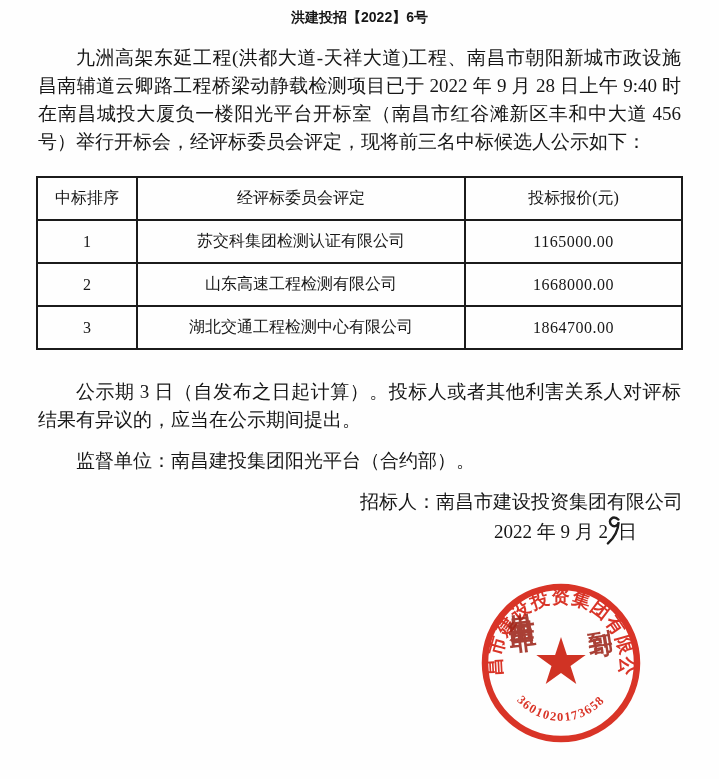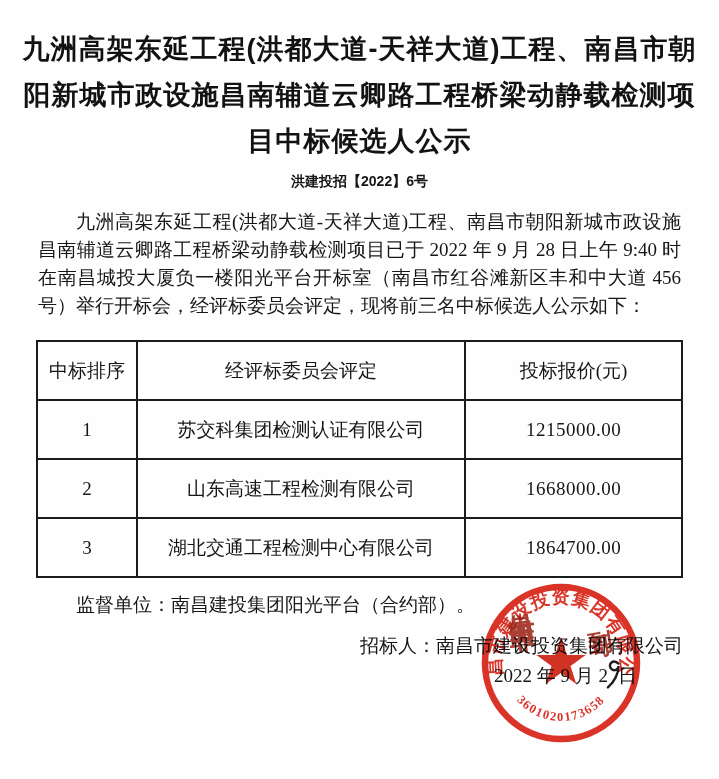--- a/index.html
+++ b/index.html
@@ -22,21 +22,21 @@
   .para{
     margin:13px 38px 0;font-size:19px;line-height:28px;
     text-align:justify;text-indent:2em;
   }
   .bid-table{
     width:645px;margin:20px auto 0;border-collapse:collapse;
     table-layout:fixed;
   }
   .bid-table th,.bid-table td{
     border:2px solid #1b1b1b;text-align:center;vertical-align:middle;
-    font-weight:400;font-size:19px;padding:8px;
+    font-weight:400;font-size:16px;padding:0;
   }
   .bid-table th{height:41px;}
   .bid-table td{height:41px;}
   .col-rank{width:100px;}
   .col-name{width:328px;}
   .col-price{width:217px;}
   .price{font-family:"Liberation Serif",serif;letter-spacing:0.5px;}
   .notice{margin-top:28px;}
   .plain-line{
     margin:13px 38px;font-size:19px;line-height:28px;text-indent:2em;
@@ -69,21 +69,20 @@
     color:#9a1d10;opacity:.88;letter-spacing:4px;
   }
   .mark-left{left:24px;top:14px;font-size:27px;transform:rotate(-7deg);}
   .mark-right{left:104px;top:34px;font-size:24px;transform:rotate(-9deg);}
 </style>
 </head>
 <body>
 
 <div class="page">
 
-  <div class="title">九洲高架东延工程(洪都大道-天祥大道)工程、南昌市朝阳新城市政设施昌南辅道云卿路工程桥梁动静载检测项目中标候选人公示</div>
 
   <div class="docno">洪建投招【2022】6号</div>
 
   <div class="para">九洲高架东延工程(洪都大道-天祥大道)工程、南昌市朝阳新城市政设施昌南辅道云卿路工程桥梁动静载检测项目已于 2022 年 9 月 28 日上午 9:40 时在南昌城投大厦负一楼阳光平台开标室（南昌市红谷滩新区丰和中大道 456 号）举行开标会，经评标委员会评定，现将前三名中标候选人公示如下：</div>
 
   <table class="bid-table">
     <colgroup>
       <col class="col-rank">
         <col class="col-name">
         <col class="col-price">
@@ -92,35 +91,36 @@
       <tr>
         <th>中标排序</th>
         <th>经评标委员会评定</th>
         <th>投标报价(元)</th>
       </tr>
     </thead>
     <tbody>
       <tr>
         <td>1</td>
         <td>苏交科集团检测认证有限公司</td>
-        <td class="price">1215000.00</td>
+        <td class="price">1165000.00</td>
       </tr>
       <tr>
         <td>2</td>
         <td>山东高速工程检测有限公司</td>
         <td class="price">1668000.00</td>
       </tr>
       <tr>
         <td>3</td>
         <td>湖北交通工程检测中心有限公司</td>
         <td class="price">1864700.00</td>
       </tr>
     </tbody>
   </table>
 
+  <div class="para notice">公示期 3 日（自发布之日起计算）。投标人或者其他利害关系人对评标结果有异议的，应当在公示期间提出。</div>
 
   <div class="plain-line">监督单位：南昌建投集团阳光平台（合约部）。</div>
 
 
   <div class="sign-block">
     <div class="bidder-line">招标人：南昌市建设投资集团有限公司</div>
     <div class="date-line"><span>2022 年 9 月 2</span><svg class="hand-digit" viewBox="0 0 16 30">
           <path d="M12,3 C6,-1 1,5 5.5,9 C8.5,11.5 12.5,9.5 12.5,5.5 C13,13 10.5,21 4.5,28" fill="none" stroke="#1d1d1d" stroke-width="2.4" stroke-linecap="round"></path>
         </svg><span>日</span></div>
   </div>

